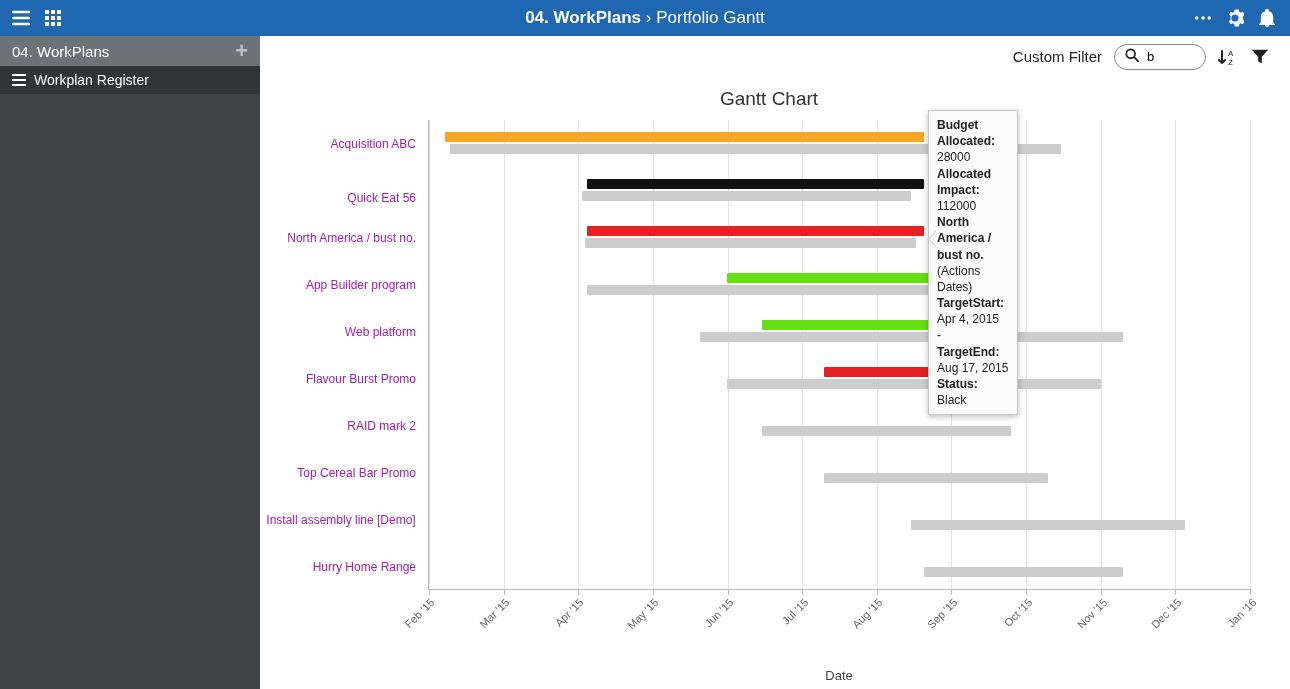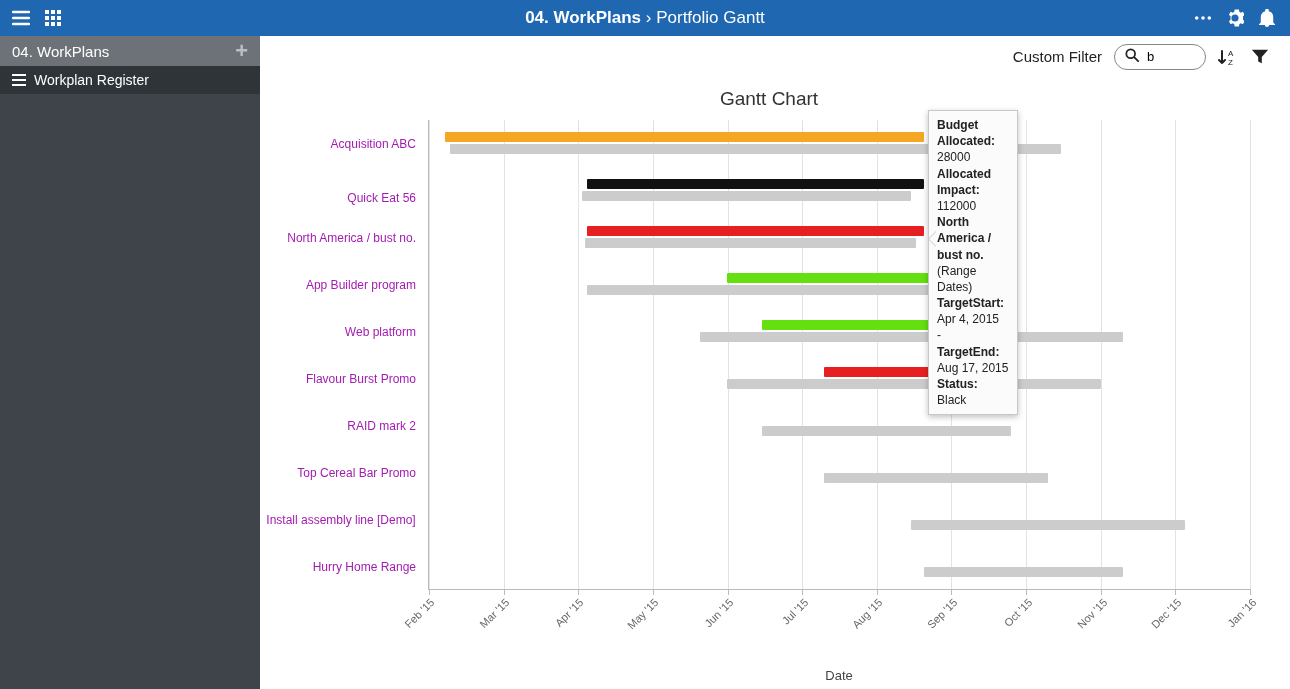--- a/index.html
+++ b/index.html
@@ -252,21 +252,21 @@
             <div class="x-label" style="left: 100%; top: 0px;">Jan '16</div>
           </div>
         <div class="x-axis-title">Date</div>
 
         <div class="tooltip" id="tooltip" style="left:660px; top:-10px;">
           <b>Budget Allocated:</b><br>
           <span>28000</span><br>
           <b>Allocated Impact:</b><br>
           <span>112000</span><br>
           <b>North America / bust no.</b><br>
-          <span>(Range Dates)</span><br>
+          <span>(Actions Dates)</span><br>
           <b>TargetStart:</b><br>
           <span>Apr 4, 2015</span><br>
           <span>-</span><br>
           <b>TargetEnd:</b><br>
           <span>Aug 17, 2015</span><br>
           <b>Status:</b><br>
           <span>Black</span>
         </div>
       </div>
     </div>

